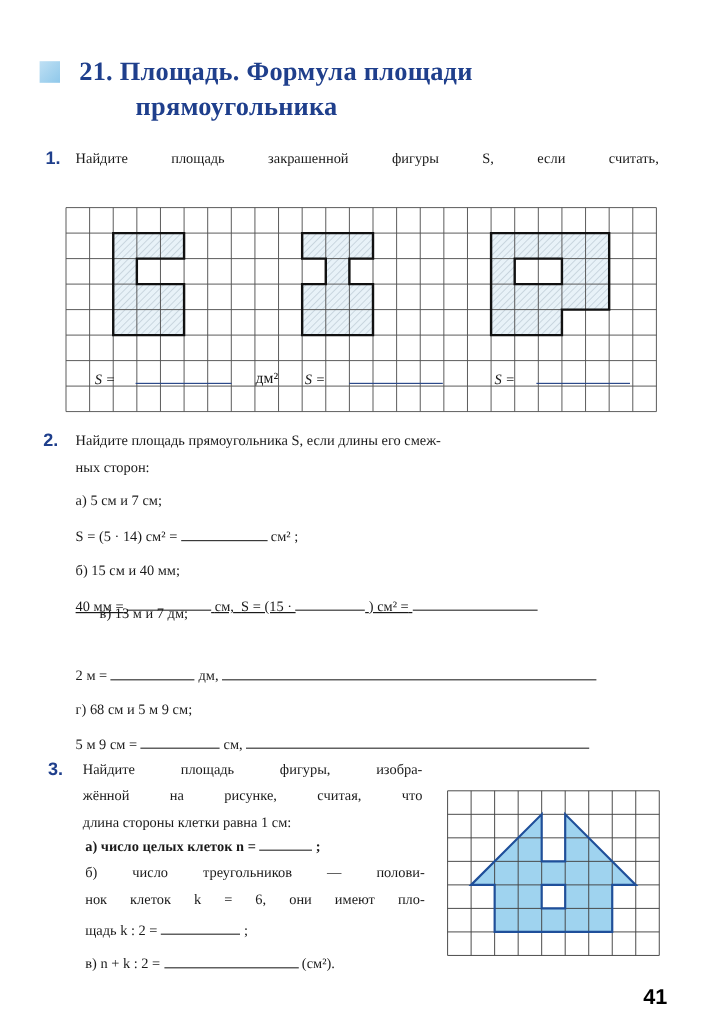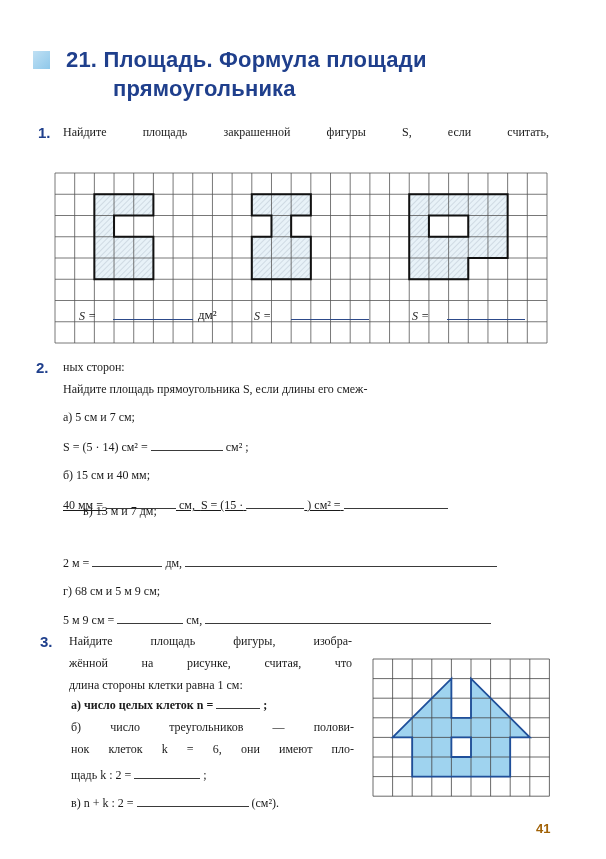--- a/index.html
+++ b/index.html
@@ -1,28 +1,28 @@
 <!DOCTYPE html>
 <html><head>
 <meta charset="utf-8">
 <style>
   html, body { margin:0; padding:0; }
   body { width:606px; height:859px; background:#ffffff; position:relative; overflow:hidden;
          font-family:"Liberation Serif", serif; color:#1a1a1a; }
   .abs { position:absolute; }
   .h-sq { left:33px; top:51px; width:17px; height:18px; background:linear-gradient(135deg,#bfe0f4,#8fc8ea); }
-  .h-title { font-family:Liberation Sans, sans-serif; font-weight:bold; color:#1f3f8c;
+  .h-title { font-family:Liberation Serif, serif; font-weight:bold; color:#1f3f8c;
              font-size:22px; line-height:28px; letter-spacing:0.2px; }
   .ex-num { font-family:"Liberation Sans", sans-serif; font-weight:bold; color:#1f3f8c; font-size:15px; }
   .txt { font-size:12px; line-height:22px; }
   .just { text-align:justify; }
   .blank { display:inline-block; border-bottom:1px solid #3a3a3a; height:14px; vertical-align:baseline; }
   .blue-blank { border-bottom:1.5px solid #2d4a8a; }
   i.v { font-style:italic; }
-  .page-num { font-family:"Liberation Sans", sans-serif; font-weight:bold; color:#a16207; font-size:13px; }
+  .page-num { font-family:"Liberation Sans", sans-serif; font-weight:bold; color:#000000; font-size:18px; }
 </style>
 </head>
 <body>
 
 <div class="abs h-sq"></div>
 <div class="abs h-title" style="left:66px; top:46px;">
   <span>21.</span>
   <span>Площадь. Формула площади</span>
 </div>
 <div class="abs h-title" style="left:113px; top:75px;">прямоугольника</div>
@@ -79,34 +79,34 @@
     <line x1="1" y1="171" x2="493" y2="171" stroke="#555" stroke-width="0.8"></line>
     <path d="M40.36,22.25 L99.4,22.25 L99.4,43.5 L60.04,43.5 L60.04,64.75 L99.4,64.75 L99.4,107.25 L40.36,107.25 Z" fill="none" stroke="#111" stroke-width="2"></path>
     <path d="M197.8,22.25 L256.84000000000003,22.25 L256.84000000000003,43.5 L237.16,43.5 L237.16,64.75 L256.84000000000003,64.75 L256.84000000000003,107.25 L197.8,107.25 L197.8,64.75 L217.48,64.75 L217.48,43.5 L197.8,43.5 Z" fill="none" stroke="#111" stroke-width="2"></path>
     <path d="M355.24,22.25 L453.64,22.25 L453.64,86 L414.28,86 L414.28,107.25 L355.24,107.25 Z M374.92,43.5 L414.28,43.5 L414.28,64.75 L374.92,64.75 Z" fill="none" stroke="#111" stroke-width="2"></path>
   </svg>
 
 <div class="abs txt" style="left:79px; top:305px;">
   <i class="v">S =</i>
 </div>
 <div class="abs blank blue-blank" style="left:113px; top:305px; width:80px;"></div>
-<div class="abs" style="left:198px; top:307px; font-size:13px;">дм²</div>
+<div class="abs" style="left:213px; top:307px; font-size:13px;">дм²</div>
 <div class="abs txt" style="left:254px; top:305px;">
   <i class="v">S =</i>
 </div>
 <div class="abs blank blue-blank" style="left:291px; top:305px; width:78px;"></div>
 <div class="abs txt" style="left:412px; top:305px;">
   <i class="v">S =</i>
 </div>
 <div class="abs blank blue-blank" style="left:447px; top:305px; width:78px;"></div>
 
 <div class="abs ex-num" style="left:36px; top:359px;">2.</div>
 <div class="abs txt" style="left:63px; top:356px; width:486px;">
+  <div>Найдите площадь прямоугольника S, если длины его смеж-</div>
   <div>ных сторон:</div>
-  <div>Найдите площадь прямоугольника S, если длины его смеж-</div>
 </div>
 
 <div class="abs txt" style="left:63px; top:406px;">а) 5 см и 7 см;</div>
 <div class="abs txt" style="left:63px; top:436px; white-space:nowrap;">
   <span>S = (5 · 14) см² =</span>
   <span class="blank" style="width:72px;"></span>
   <span>см² ;</span>
 </div>
 
 <div class="abs txt" style="left:63px; top:464px;">б) 15 см и 40 мм;</div>

